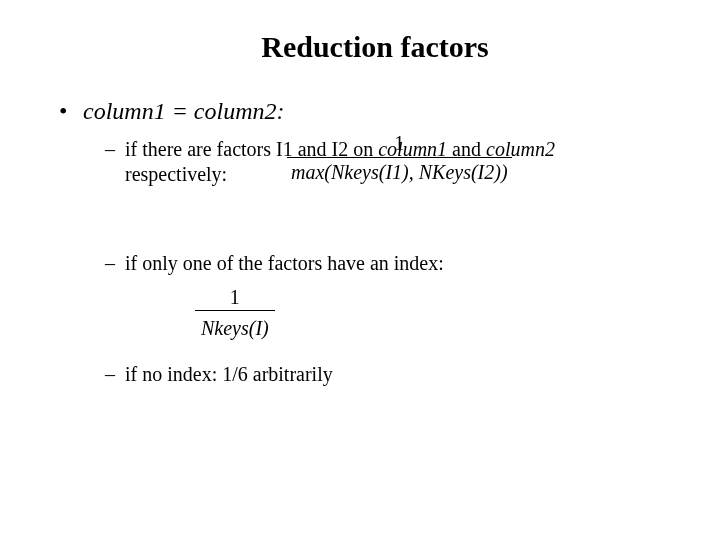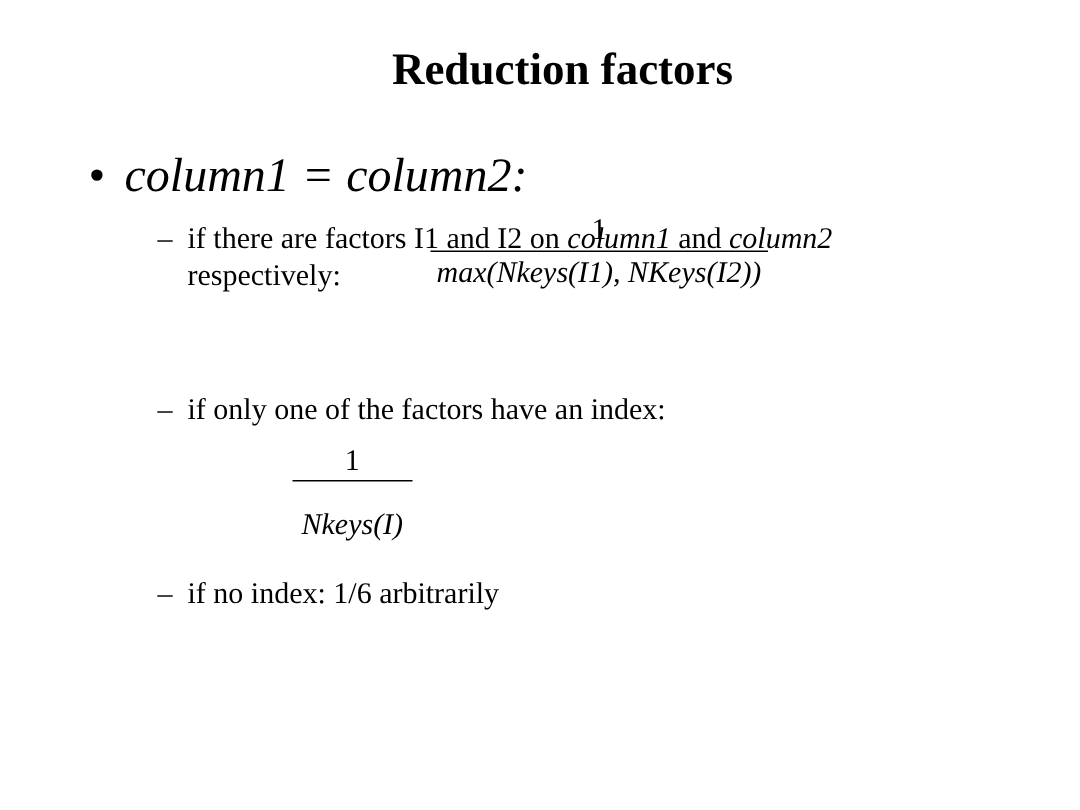--- a/index.html
+++ b/index.html
@@ -19,21 +19,21 @@
     padding: 24px 40px 24px 40px;
     margin-left: 15px;
   }
   .title {
     text-align: center;
     font-weight: bold;
     font-size: 30px;
     margin: 6px 0 34px 0;
   }
   .bullet-l1 {
-    font-size: 32px;
+    font-size: 24px;
     font-style: italic;
     margin: 0 0 12px 0;
     padding-left: 28px;
     position: relative;
   }
   .bullet-l1::before {
     content: "•";
     position: absolute;
     left: 4px;
     top: 0;
@@ -60,21 +60,21 @@
     vertical-align: middle;
   }
   .frac .num {
     display: block;
     padding: 0 6px 1px 6px;
     font-style: normal;
   }
   .frac .den {
     display: block;
     border-top: 1.5px solid #000;
-    padding: 18px 6px 0 6px;
+    padding: 6px 6px 0 6px;
     text-align: right;
   }
   .frac2-wrap {
     margin: 10px 0 22px 140px;
     font-style: italic;
     font-size: 20px;
   }
   
   .line-with-frac {
     position: relative;

